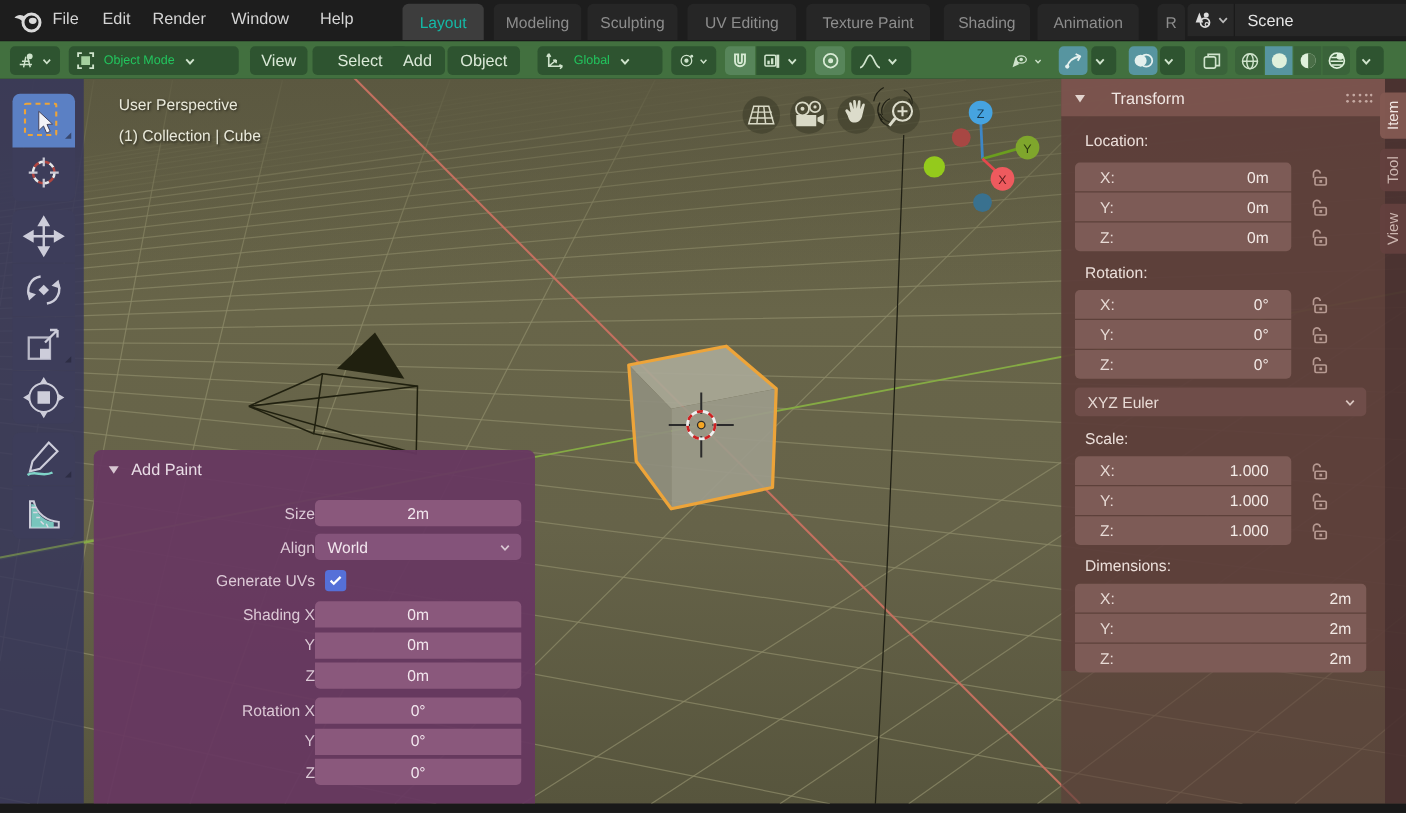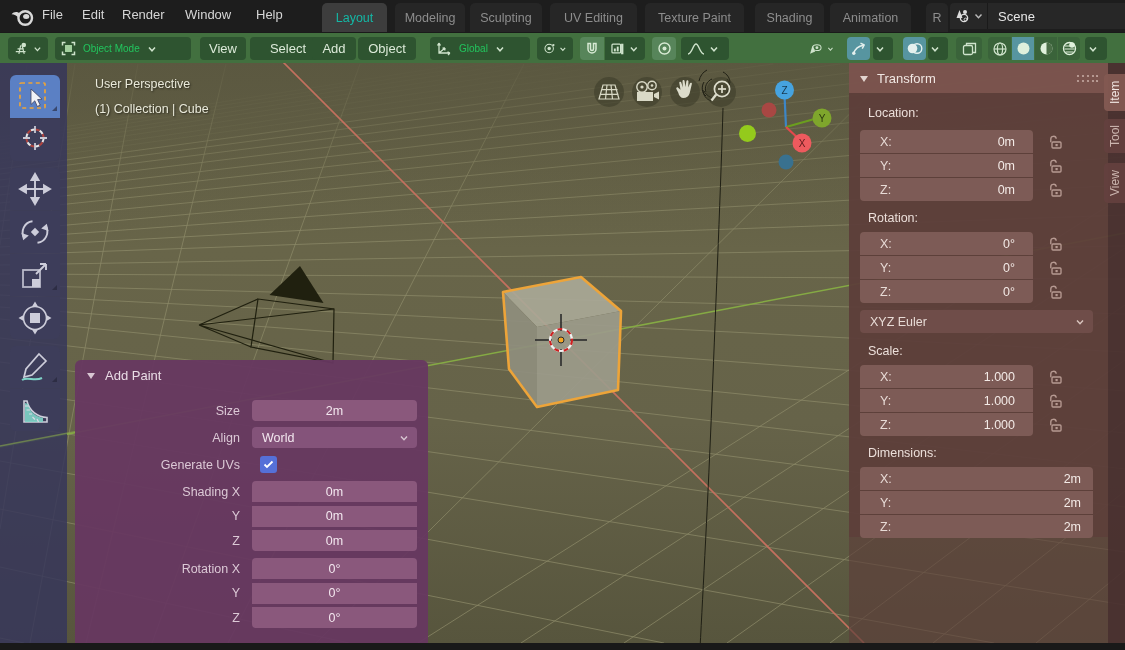--- a/index.html
+++ b/index.html
@@ -214,34 +214,34 @@
     </div>
   <div class="row">
       <span class="lb">Z</span>
       <div class="fld" style="border-radius:0 0 4px 4px">
         <i>0°</i>
       </div>
     </div>
 </div>
 <style>
 #addcube .row{display:flex;align-items:center;height:21px;margin-top:3.5px}
-#addcube .lb{width:177px;text-align:right;color:#dcc9d6;font-size:12.5px;padding-right:12px}
+#addcube .lb{width:177px;text-align:right;color:#dcc9d6;font-size:12.5px;padding-right:0}
 #addcube .fld{flex:0 0 165px;height:21px;background:#8a587c;border-radius:4px;display:flex;align-items:center}
 #addcube .fld i{font-style:normal;flex:1;text-align:center;color:#f3e7ef;font-size:12.5px}
 #addcube .fld.drop{background:#84537a}
 </style>
 
 <div class="abs" style="left:849px;top:63px;width:259px;height:474px;background:rgba(93,62,58,0.95)"></div>
 <div class="abs" style="left:849px;top:537px;width:259px;height:106px;background:rgba(93,62,58,0.67)"></div>
 <div class="abs" id="sbar" style="left:849px;top:63px;width:259px;height:580px">
   <div style="height:30px;background:rgba(130,89,82,0.8);display:flex;align-items:center;padding:0 10px">
     <svg width="10" height="9" viewBox="0 0 10 9">
         <path d="M1 2 L9 2 L5 8 Z" fill="#e3d4cf"></path>
       </svg>
-    <span style="color:#f0e6e2;font-size:13px;margin-left:8px;flex:1">Transform</span>
+    <span style="color:#f0e6e2;font-size:13px;margin-left:20px;flex:1">Transform</span>
     <svg width="22" height="9" viewBox="0 0 22 9">
         <g fill="#c5a9a2">
     <circle cx="2" cy="2" r="1.1"></circle>
           <circle cx="7" cy="2" r="1.1"></circle>
           <circle cx="12" cy="2" r="1.1"></circle>
           <circle cx="17" cy="2" r="1.1"></circle>
           <circle cx="21" cy="2" r="1.1"></circle>
     <circle cx="2" cy="7" r="1.1"></circle>
           <circle cx="7" cy="7" r="1.1"></circle>
           <circle cx="12" cy="7" r="1.1"></circle>

